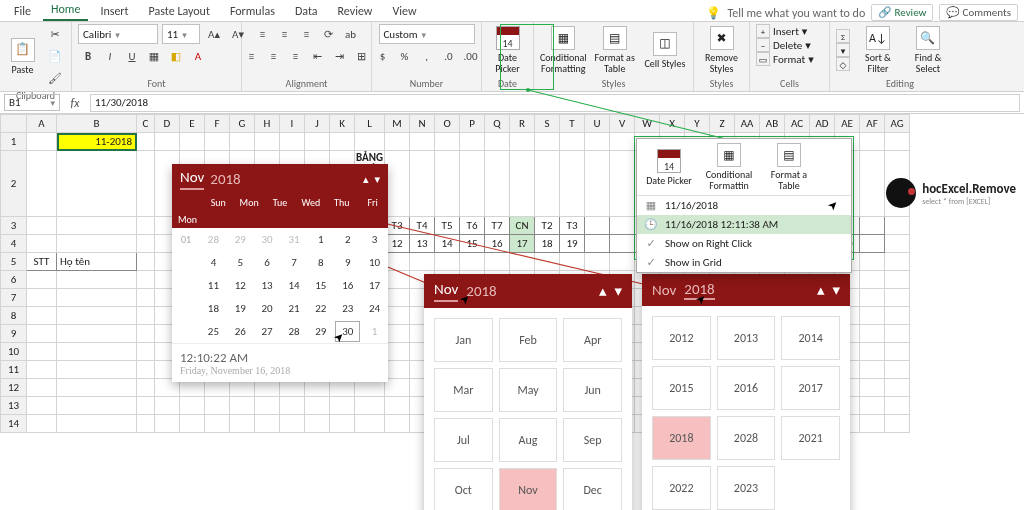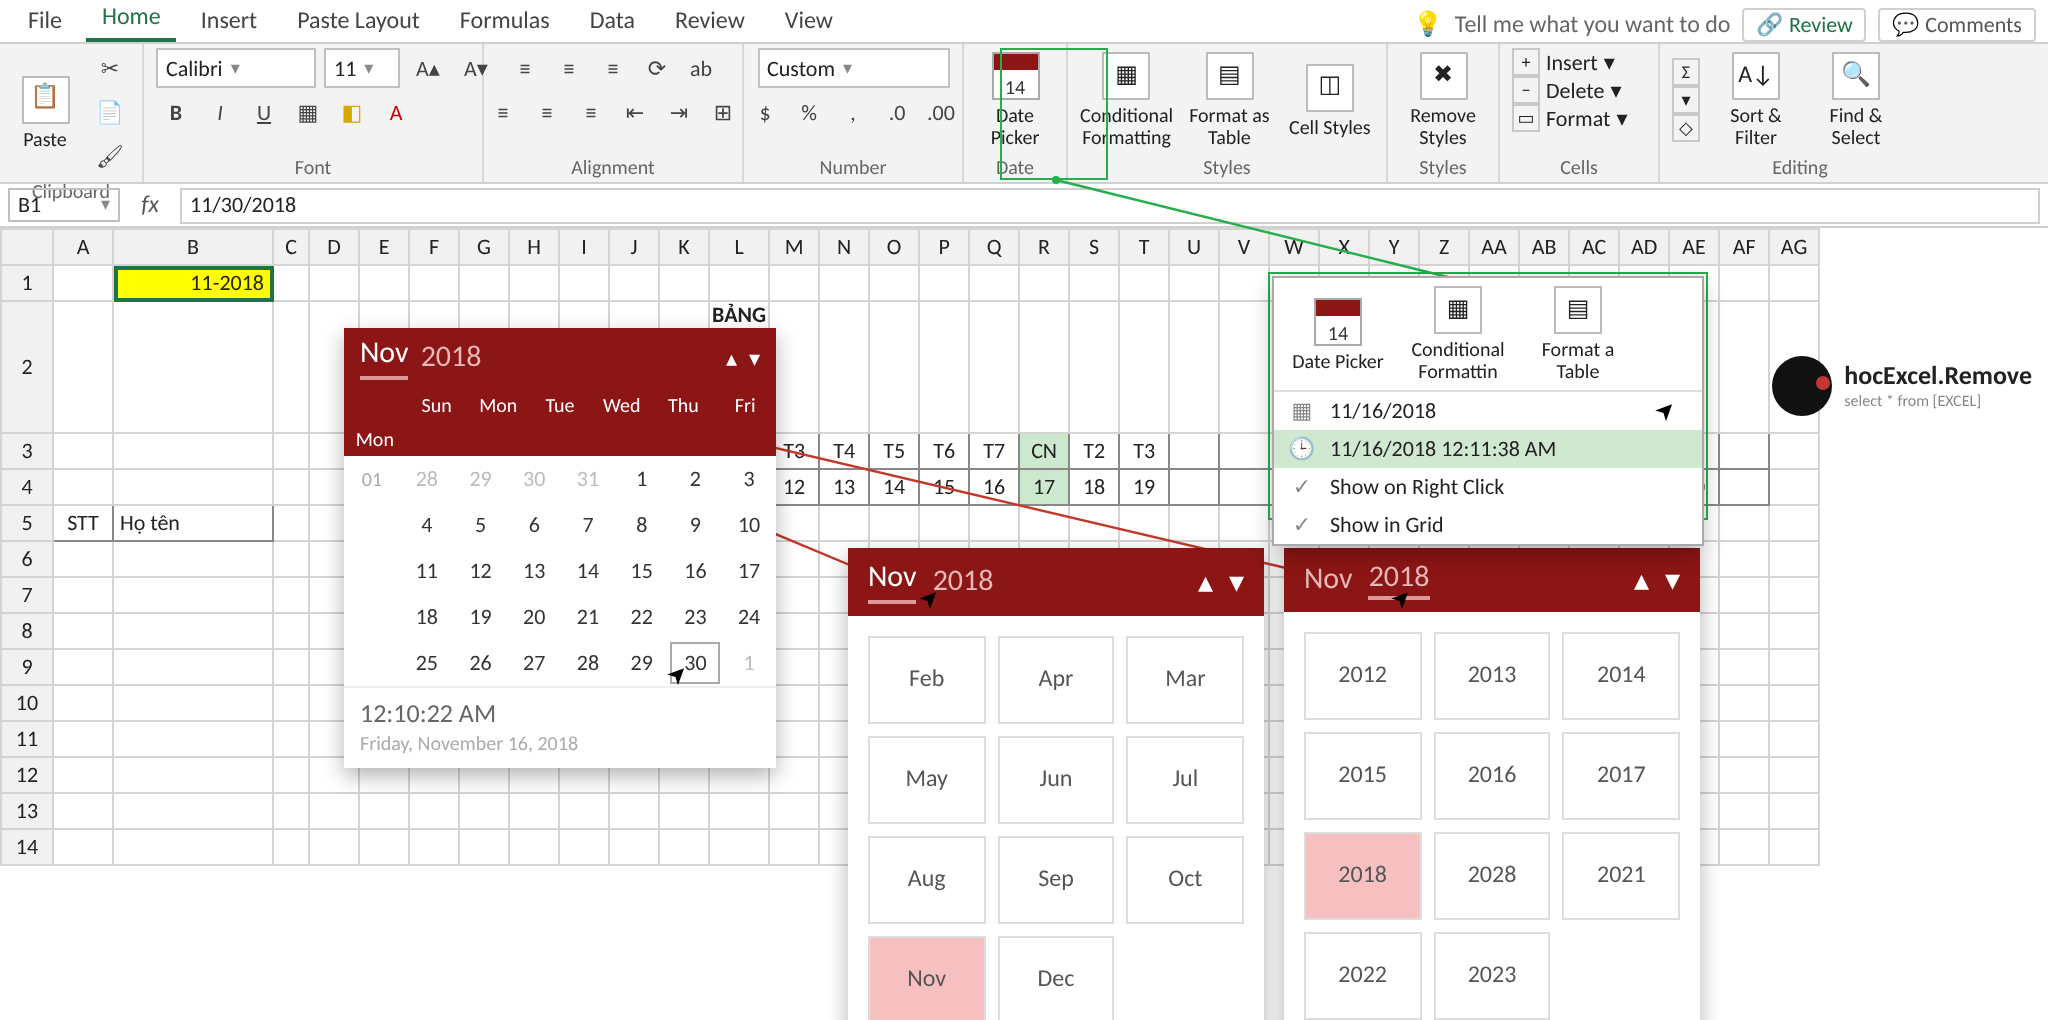--- a/index.html
+++ b/index.html
@@ -57,21 +57,21 @@
   .cal1 .chead .sp { flex:1;}
   .cal1 .down { background:#8c1515; color:#fff; display:grid; grid-template-columns:repeat(7,1fr);}
   .cal1 .down span { text-align:center; padding:2px 0; font-size:10px;}
   .cal1 .days { display:grid; grid-template-columns:28px repeat(7,1fr); }
   .cal1 .days span { text-align:center; padding:5px 0; color:#333;}
   .cal1 .days .dim { color:#bbb;}
   .cal1 .days .wk { color:#aaa; font-size:10px;}
   .cal1 .days .today { outline:1px solid #aaa; outline-offset:-2px;}
   .cal1 .foot { padding:6px 8px; border-top:1px solid #eee;}
   .cal1 .foot .t1 { font-size:13px; color:#666;}
-  .cal1 .foot .t2 { font-size:10px; color:#aaa;}
+  .cal1 .foot .t2 { font-size:10px; color:#aaa;font-family:Liberation Serif, serif;}
 
   
   .cal2, .cal3 { position:absolute; width:208px; box-shadow:0 4px 10px rgba(0,0,0,.3); background:#fff;}
   .cal2 { left:424px; top:274px; }
   .cal3 { left:642px; top:274px; }
   .chead2 { background:#8c1515; color:#fff; padding:6px 10px; display:flex; align-items:center; gap:8px; font-size:15px;}
   .chead2 .mon { border-bottom:2px solid #d99; padding-bottom:2px;}
   .chead2 .yrsel { color:#e6b8b8; border-bottom:2px solid #d99;}
   .chead2 .sp{flex:1;}
   .gridsel { display:grid; grid-template-columns:repeat(3,1fr); gap:6px; padding:10px;}
@@ -938,20 +938,21 @@
 
 <div class="cal2">
   <div class="chead2">
         <span class="mon">Nov</span>
         <span style="color:#e6b8b8">2018</span>
         <span class="sp"></span>
         <span>▴</span>
         <span>▾</span>
       </div>
   <div class="gridsel" id="cal2-grid">
+        <div class="cell">Jan</div>
         <div class="cell">Feb</div>
         <div class="cell">Apr</div>
         <div class="cell">Mar</div>
         <div class="cell">May</div>
         <div class="cell">Jun</div>
         <div class="cell">Jul</div>
         <div class="cell">Aug</div>
         <div class="cell">Sep</div>
         <div class="cell">Oct</div>
         <div class="cell sel">Nov</div>

